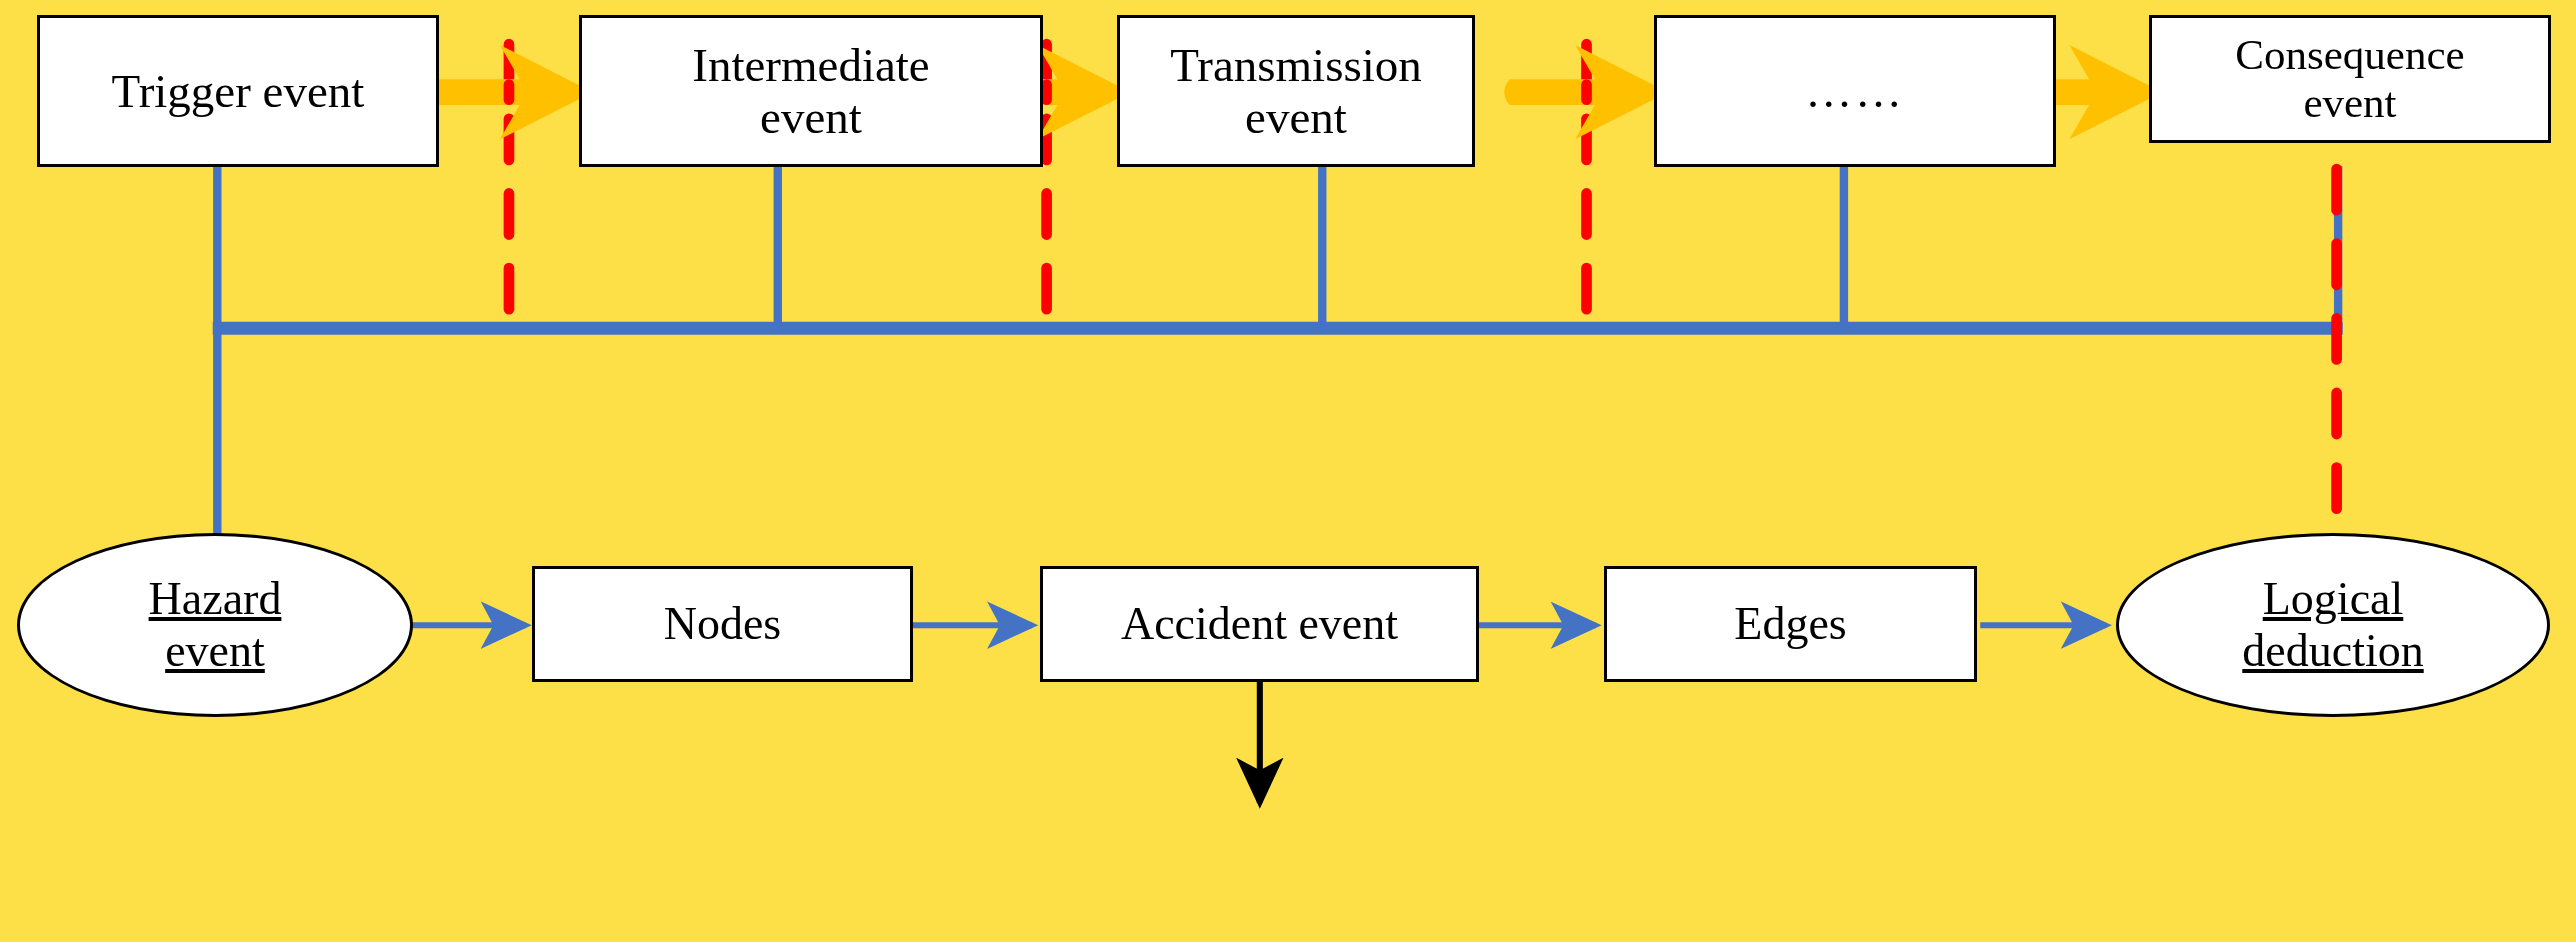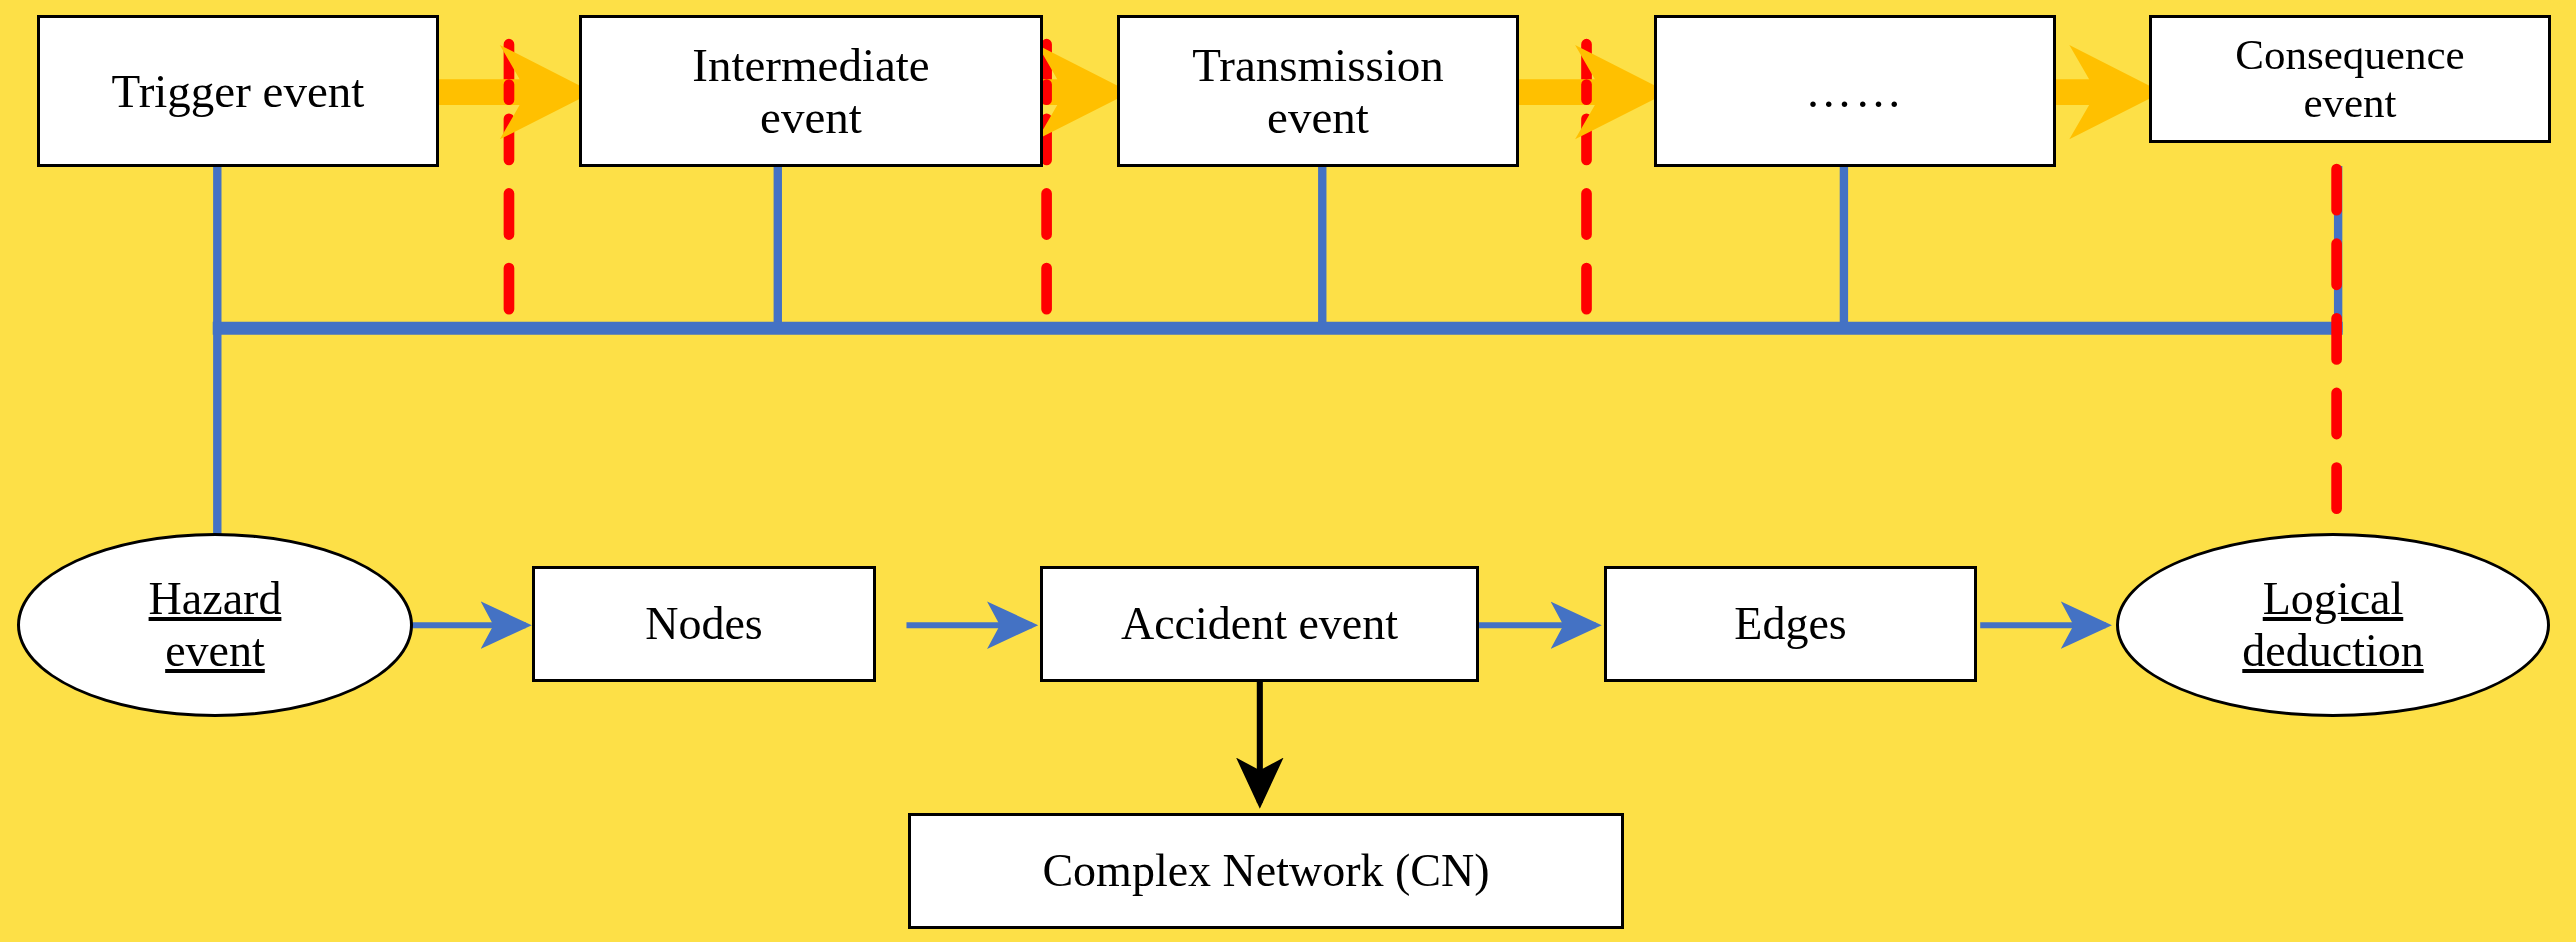--- a/index.html
+++ b/index.html
@@ -121,54 +121,51 @@
 
   <div class="node-box" style="left:37px; top:15.2px; width:402px; height:152px; font-size:47px;">
     <span class="node-label">Trigger event</span>
   </div>
 
   <div class="node-box" style="left:579px; top:15.2px; width:464px; height:152px; font-size:47px;">
     <span class="node-label">Intermediate
 event</span>
   </div>
 
-  <div class="node-box" style="left:1117px; top:15.2px; width:402px; height:152px; font-size:47px;">
+  <div class="node-box" style="left:1117px; top:15.2px; width:358px; height:152px; font-size:47px;">
     <span class="node-label">Transmission
 event</span>
   </div>
 
   <div class="node-box" style="left:1654px; top:15.2px; width:402px; height:152px;">
     <span class="node-label ellipsis-dots">……</span>
   </div>
 
   <div class="node-box" style="left:2149px; top:15.2px; width:402px; height:128px; font-size:43px;">
     <span class="node-label">Consequence
 event</span>
   </div>
 
   <div class="node-ellipse" style="left:17px; top:533px; width:396px; height:184px; font-size:46px;">
     <span class="node-label">Hazard
 event</span>
   </div>
 
-  <div class="node-box" style="left:532px; top:566px; width:344px; height:116px; font-size:46px;">
+  <div class="node-box" style="left:532px; top:566px; width:381px; height:116px; font-size:46px;">
     <span class="node-label">Nodes</span>
   </div>
 
   <div class="node-box" style="left:1040px; top:566px; width:439px; height:116px; font-size:46px;">
     <span class="node-label">Accident event</span>
   </div>
 
   <div class="node-box" style="left:1604px; top:566px; width:373px; height:116px; font-size:46px;text-align:center;">
     <span class="node-label">Edges</span>
   </div>
 
   <div class="node-ellipse" style="left:2116px; top:533px; width:434px; height:184px; font-size:46px;">
     <span class="node-label">Logical
 deduction</span>
   </div>
 
-  <div class="node-box" style="left:908px; top:813px; width:716px; height:116px; font-size:46px;">
-    <span class="node-label">Complex Network (CN)</span>
-  </div>
 
 </div>
 
 
 </body></html>

